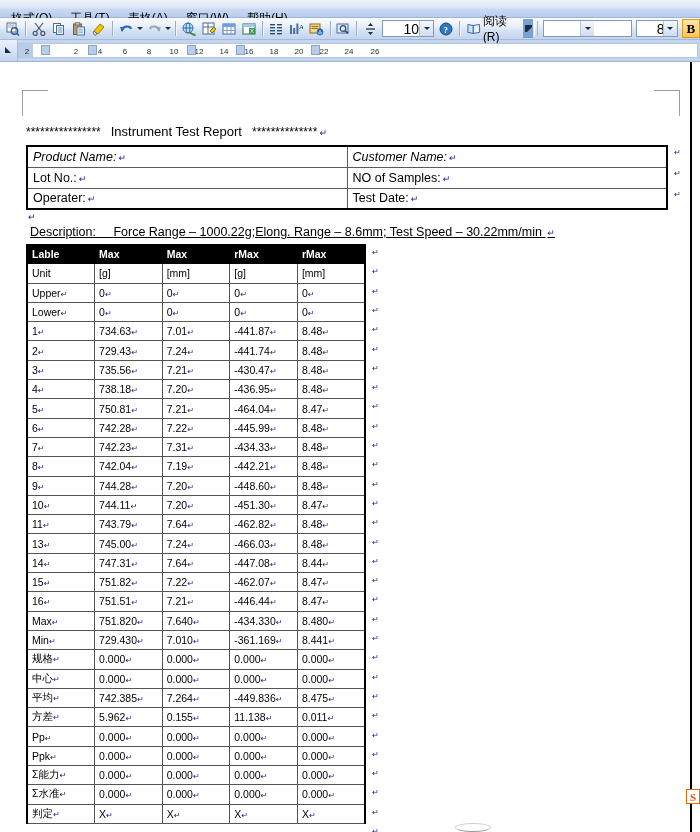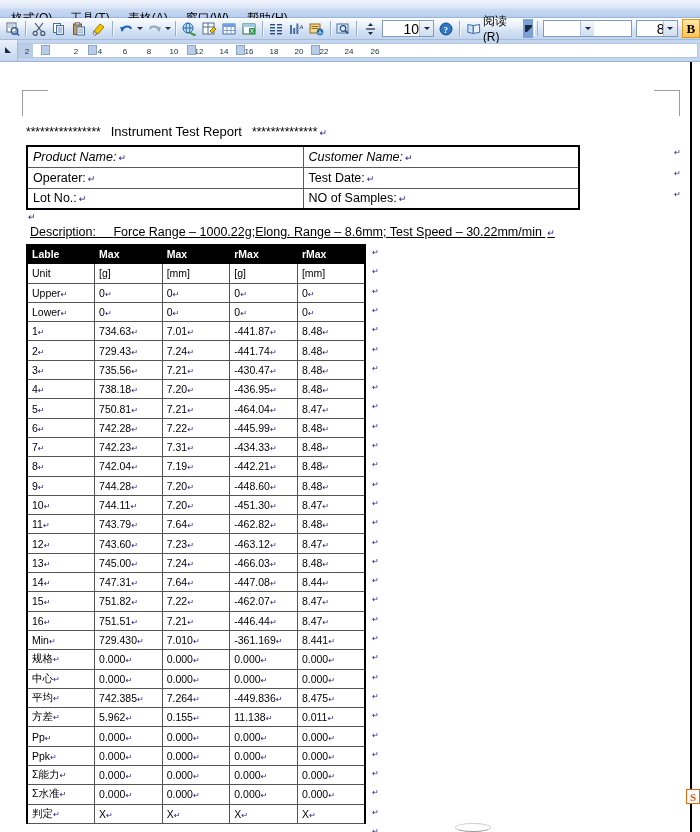--- a/index.html
+++ b/index.html
@@ -186,21 +186,21 @@
     color: #000;
     display: flex;
     align-items: baseline;
   }
   .title-line .stars { letter-spacing: 0px; font-size: 12px; }
   .title-line .maintitle { margin: 0 10px; font-size: 13px; }
   .pilcrow { color: #1a1a8c; font-size: 9px; margin-left: 2px; }
   
   table.infotable {
     border-collapse: collapse;
-    width: 554px;
+    width: 642px;
     table-layout: fixed;
     border-radius: 13px;
   }
   table.infotable td {
     border: 1px solid #5a5a5a;
     height: 21px;
     padding: 1px 5px;
     font-size: 12.5px;
     vertical-align: middle;
   }
@@ -545,26 +545,26 @@
       </div>
 
       <div class="sideMarks">
         <table class="infotable">
           <tbody>
               <tr>
             <td><span class="it-label">Product Name:</span><span class="pilcrow">↵</span></td>
             <td><span class="it-label">Customer Name:</span><span class="pilcrow">↵</span></td>
           </tr>
           <tr>
+            <td><span>Lot No.:</span><span class="pilcrow">↵</span></td>
+            <td><span>NO of Samples:</span><span class="pilcrow">↵</span></td>
+          </tr>
+          <tr>
             <td><span>Operater:</span><span class="pilcrow">↵</span></td>
             <td><span>Test Date:</span><span class="pilcrow">↵</span></td>
-          </tr>
-          <tr>
-            <td><span>Lot No.:</span><span class="pilcrow">↵</span></td>
-            <td><span>NO of Samples:</span><span class="pilcrow">↵</span></td>
           </tr>
         </tbody>
           </table>
         <div class="outside-mark" style="left:648px;top:3px;">↵</div>
         <div class="outside-mark" style="left:648px;top:24px;">↵</div>
         <div class="outside-mark" style="left:648px;top:45px;">↵</div>
       </div>
 
       <div class="blank-line"><span class="pilcrow">↵</span></div>
 
@@ -679,27 +679,20 @@
                 <td class="num"><span>8.47</span><span class="cmark">↵</span></td>
               </tr>
               <tr>
                 <td class="lbl"><span>11</span><span class="cmark">↵</span></td>
                 <td class="num"><span>743.79</span><span class="cmark">↵</span></td>
                 <td class="num"><span>7.64</span><span class="cmark">↵</span></td>
                 <td class="num"><span>-462.82</span><span class="cmark">↵</span></td>
                 <td class="num"><span>8.48</span><span class="cmark">↵</span></td>
               </tr>
               <tr>
-                <td class="lbl"><span>12</span><span class="cmark">↵</span></td>
-                <td class="num"><span>743.60</span><span class="cmark">↵</span></td>
-                <td class="num"><span>7.23</span><span class="cmark">↵</span></td>
-                <td class="num"><span>-463.12</span><span class="cmark">↵</span></td>
-                <td class="num"><span>8.47</span><span class="cmark">↵</span></td>
-              </tr>
-              <tr>
                 <td class="lbl"><span>13</span><span class="cmark">↵</span></td>
                 <td class="num"><span>745.00</span><span class="cmark">↵</span></td>
                 <td class="num"><span>7.24</span><span class="cmark">↵</span></td>
                 <td class="num"><span>-466.03</span><span class="cmark">↵</span></td>
                 <td class="num"><span>8.48</span><span class="cmark">↵</span></td>
               </tr>
               <tr>
                 <td class="lbl"><span>14</span><span class="cmark">↵</span></td>
                 <td class="num"><span>747.31</span><span class="cmark">↵</span></td>
                 <td class="num"><span>7.64</span><span class="cmark">↵</span></td>
@@ -712,20 +705,27 @@
                 <td class="num"><span>7.22</span><span class="cmark">↵</span></td>
                 <td class="num"><span>-462.07</span><span class="cmark">↵</span></td>
                 <td class="num"><span>8.47</span><span class="cmark">↵</span></td>
               </tr>
               <tr>
                 <td class="lbl"><span>16</span><span class="cmark">↵</span></td>
                 <td class="num"><span>751.51</span><span class="cmark">↵</span></td>
                 <td class="num"><span>7.21</span><span class="cmark">↵</span></td>
                 <td class="num"><span>-446.44</span><span class="cmark">↵</span></td>
                 <td class="num"><span>8.47</span><span class="cmark">↵</span></td>
+              </tr>
+              <tr>
+                <td class="lbl"><span>Max</span><span class="cmark">↵</span></td>
+                <td class="num"><span>751.820</span><span class="cmark">↵</span></td>
+                <td class="num"><span>7.640</span><span class="cmark">↵</span></td>
+                <td class="num"><span>-434.330</span><span class="cmark">↵</span></td>
+                <td class="num"><span>8.480</span><span class="cmark">↵</span></td>
               </tr>
               <tr>
                 <td class="lbl"><span>Min</span><span class="cmark">↵</span></td>
                 <td class="num"><span>729.430</span><span class="cmark">↵</span></td>
                 <td class="num"><span>7.010</span><span class="cmark">↵</span></td>
                 <td class="num"><span>-361.169</span><span class="cmark">↵</span></td>
                 <td class="num"><span>8.441</span><span class="cmark">↵</span></td>
               </tr>
               <tr>
                 <td class="lbl"><span>规格</span><span class="cmark">↵</span></td>

